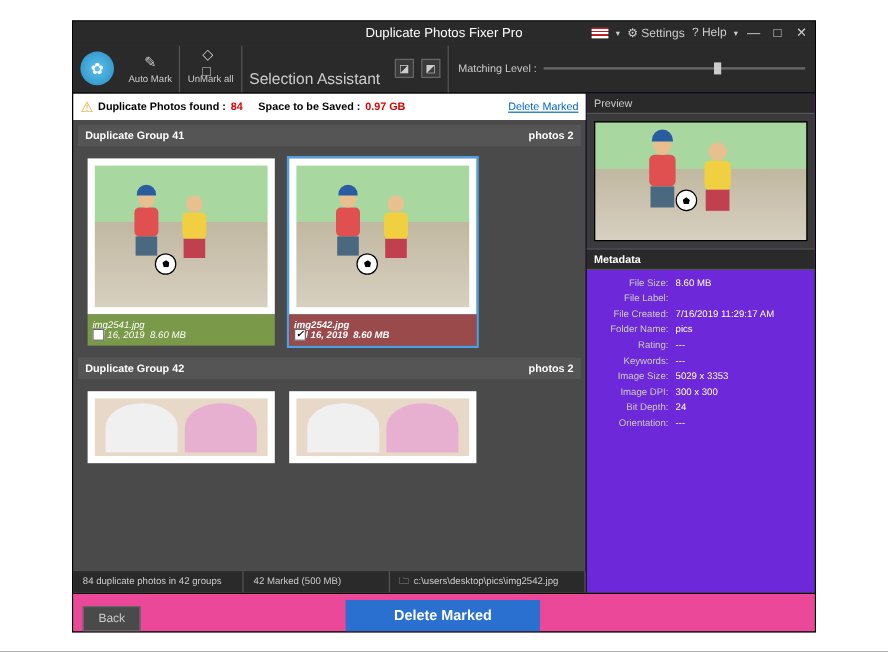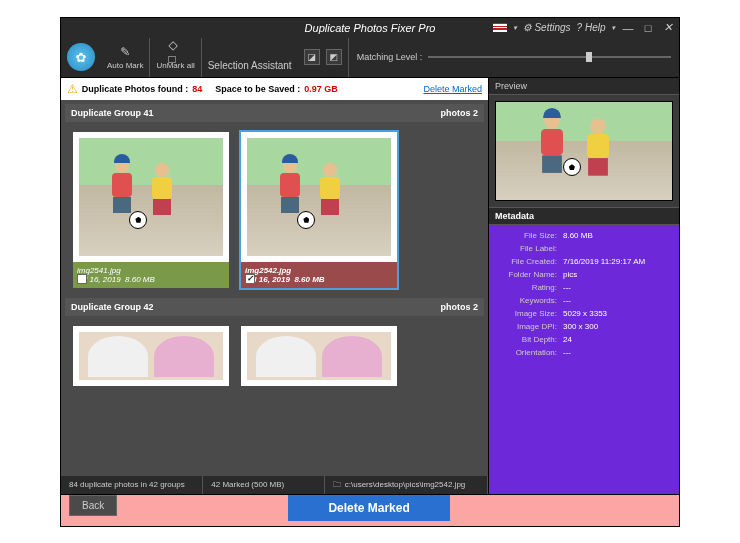--- a/index.html
+++ b/index.html
@@ -9,21 +9,21 @@
 .titlebar-center { position: absolute; left: 50%; transform: translateX(-50%); font-size: 11px; color: #fff; }
 .titlebar-right { display: flex; align-items: center; gap: 6px; }
 .winbtn { width: 14px; height: 12px; display: flex; align-items: center; justify-content: center; cursor: pointer; color: #ccc; font-size: 11px; }
 .flag { width: 14px; height: 9px; background: linear-gradient(to bottom, #b22 0%, #b22 15%, #fff 15%, #fff 30%, #b22 30%, #b22 45%, #fff 45%, #fff 60%, #b22 60%, #b22 75%, #fff 75%); position: relative; }
 .toolbar { height: 40px; background: #2a2a2a; border-bottom: 1px solid #000; display: flex; align-items: stretch; }
 .logo { width: 40px; display: flex; align-items: center; justify-content: center; }
 .logo-circle { width: 28px; height: 28px; border-radius: 50%; background: radial-gradient(circle, #5bc0f0 0%, #2a8cc0 100%); display: flex; align-items: center; justify-content: center; color: #fff; font-size: 13px; }
 .tool-sec { border-right: 1px solid #555; display: flex; align-items: center; padding: 0 6px; gap: 6px; }
 .tool-btn { display: flex; flex-direction: column; align-items: center; gap: 2px; cursor: pointer; font-size: 8px; color: #ccc; }
 .tool-icon { width: 14px; height: 14px; display: flex; align-items: center; justify-content: center; font-size: 12px; }
-.sel-assist { font-size: 10px; color: #ccc; padding-right: 6px; margin-top: 17px; }
+.sel-assist { font-size: 13px; color: #ccc; padding-right: 6px; margin-top: 17px; }
 .mini-btn { width: 16px; height: 16px; border: 1px solid #666; background: #3a3a3a; display: flex; align-items: center; justify-content: center; cursor: pointer; font-size: 9px; }
 .grid-icon { display: grid; grid-template-columns: 4px 4px; grid-template-rows: 4px 4px; gap: 1px; }
 .grid-icon span { background: #ccc; }
 .matching { flex: 1; display: flex; align-items: center; padding: 0 8px; gap: 6px; font-size: 9px; }
 .slider { flex: 1; height: 2px; background: #666; position: relative; }
 .slider-thumb { position: absolute; left: 65%; top: -4px; width: 6px; height: 10px; background: #ccc; cursor: pointer; }
 .main { flex: 1; display: flex; overflow: hidden; }
 .left { flex: 1; display: flex; flex-direction: column; border-right: 1px solid #000; background: #4a4a4a; }
 .info-bar { height: 22px; background: #fff; color: #000; display: flex; align-items: center; padding: 0 6px; font-size: 9px; gap: 4px; }
 .warn-icon { color: #f0a020; font-size: 12px; }
@@ -60,31 +60,31 @@
 .status-cell { padding: 0 8px; display: flex; align-items: center; border-right: 1px solid #555; gap: 4px; }
 .right { width: 190px; background: #6d28d9; display: flex; flex-direction: column; }
 .preview-label { padding: 3px 6px; font-size: 9px; color: #ccc; border-bottom: 1px solid #555; background: #2a2a2a; }
 .preview-box { padding: 6px; background: #3a3a3a; }
 .preview-img { width: 100%; height: 100px; border: 1px solid #000; background: linear-gradient(to bottom, #a8d8a0 0%, #a8d8a0 40%, #c0b8a0 40%, #d8d0c0 100%); position: relative; overflow: hidden; }
 .meta-label { padding: 3px 6px; font-size: 9px; font-weight: bold; color: #fff; border-top: 1px solid #555; border-bottom: 1px solid #555; background: #2a2a2a; }
 .meta-body { flex: 1; padding: 4px 6px; font-size: 8px; overflow: hidden; }
 .meta-row { display: flex; padding: 2px 0; }
 .meta-key { width: 68px; text-align: right; padding-right: 6px; color: #ccc; }
 .meta-val { flex: 1; color: #fff; }
-.footer { height: 32px; background: #fca5a5; display: flex; align-items: flex-start; padding: 0 8px; gap: 8px; border-top: 1px solid #000; }
+.footer { height: 32px; background: #ec4899; display: flex; align-items: flex-end; padding: 0 8px; gap: 8px; border-top: 1px solid #000; }
 .back-btn { padding: 4px 12px; background: #4a4a4a; border: 1px solid #666; color: #ccc; font-size: 10px; cursor: pointer; }
 .delete-btn { flex: 0 0 auto; margin: 0 auto; padding: 6px 40px; background: #2a70d0; color: #fff; font-size: 12px; font-weight: bold; border: none; cursor: pointer; }
 .drop { font-size: 7px; }
 </style>
 </head>
 <body>
 
 <div class="window">
 
-  <div class="titlebar" style="position:relative;font-style:italic;">
+  <div class="titlebar" style="position:relative;">
     <div></div>
     <div class="titlebar-center">Duplicate Photos Fixer Pro</div>
     <div class="titlebar-right">
       <span class="flag"></span>
       <span class="drop">▾</span>
       <span>⚙ <span>Settings</span></span>
       <span>? Help</span>
       <span class="drop">▾</span>
       <span class="winbtn">—</span>
       <span class="winbtn">□</span>

